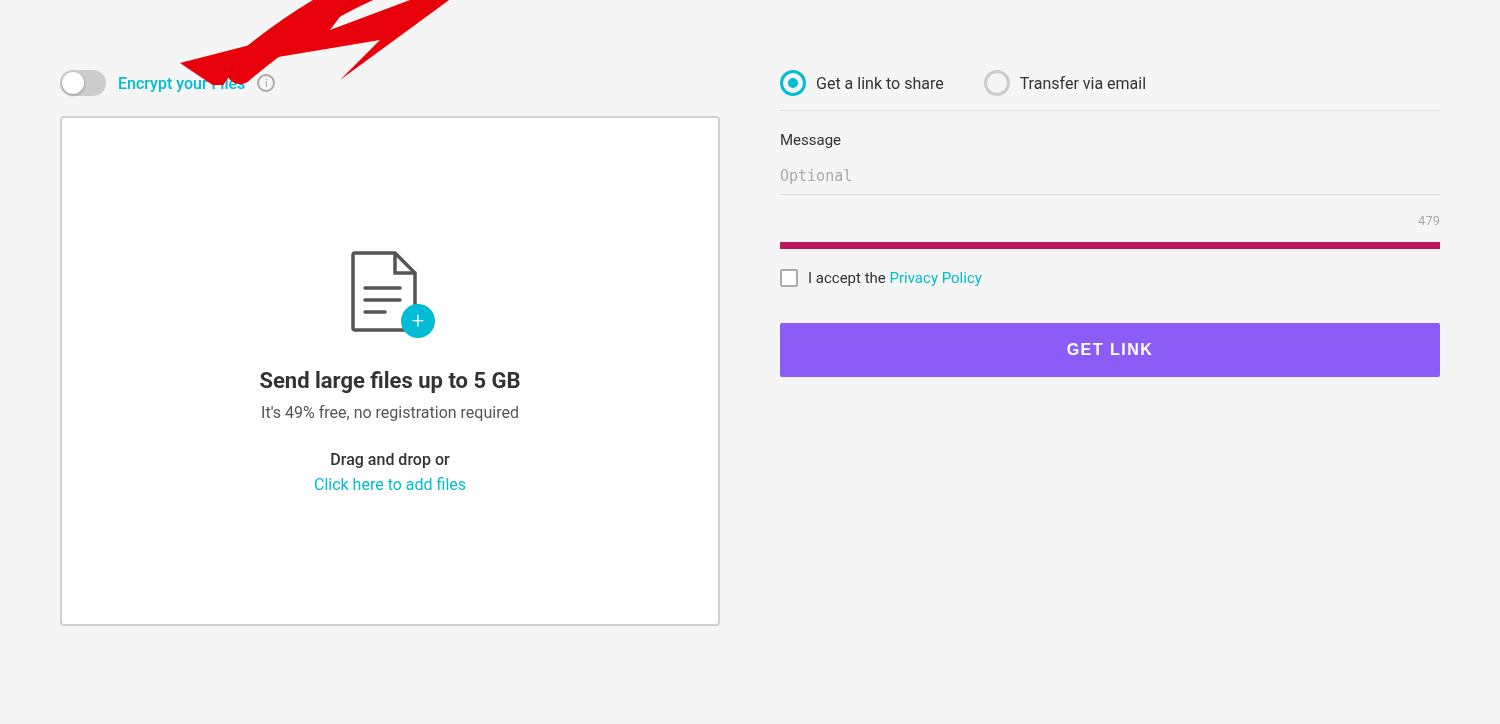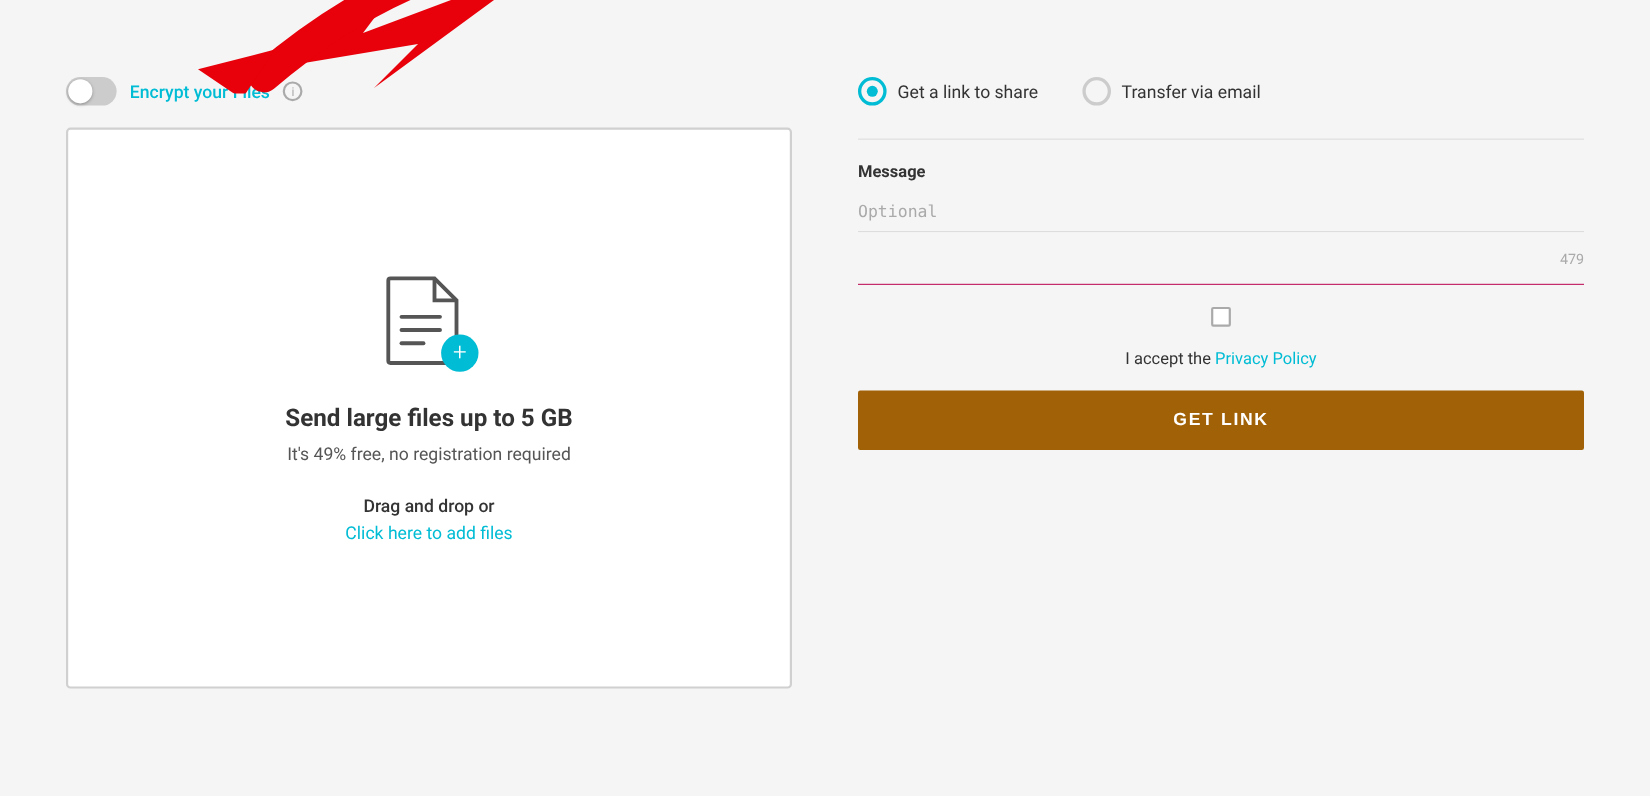--- a/index.html
+++ b/index.html
@@ -164,21 +164,21 @@
       flex: 1;
       display: flex;
       flex-direction: column;
       gap: 0;
     }
 
     .transfer-options {
       display: flex;
       align-items: center;
       gap: 40px;
-      padding-bottom: 30px;
+      padding-bottom: 14px;
       border-bottom: 1px solid #ddd;
       margin-bottom: 20px;
     }
 
     .radio-option {
       display: flex;
       align-items: center;
       gap: 10px;
       cursor: pointer;
     }
@@ -210,21 +210,21 @@
       font-size: 16px;
       color: #333;
     }
 
     .message-section {
       margin-bottom: 8px;
     }
 
     .message-label {
       font-size: 15px;
-      font-weight: 700;
+      font-weight: 400;
       color: #333;
       margin-bottom: 10px;
     }
 
     .message-input {
       width: 100%;
       border: none;
       border-bottom: 1px solid #ddd;
       padding: 8px 0;
       font-size: 15px;
@@ -238,30 +238,29 @@
     .message-input::placeholder {
       color: #aaa;
     }
 
     .char-count {
       text-align: right;
       font-size: 13px;
       color: #aaa;
       margin-top: 6px;
       margin-bottom: 20px;
-      border-bottom: 1px solid #be185d;
+      border-bottom: 7px solid #be185d;
       padding-bottom: 14px;
     }
 
     .privacy-row {
       display: flex;
       align-items: center;
-      gap: 20px;
-      margin-bottom: 20px;
-      flex-direction: column;
+      gap: 10px;
+      margin-bottom: 36px;
     }
 
     .checkbox {
       width: 18px;
       height: 18px;
       border: 2px solid #aaa;
       border-radius: 2px;
       flex-shrink: 0;
       cursor: pointer;
       background: white;
@@ -272,21 +271,21 @@
       color: #333;
     }
 
     .privacy-link {
       color: #00bcd4;
       text-decoration: none;
     }
 
     .get-link-btn {
       width: 100%;
-      background: #a16207;
+      background: #8b5cf6;
       color: white;
       border: none;
       padding: 18px;
       font-size: 16px;
       font-weight: 700;
       letter-spacing: 1.5px;
       text-transform: uppercase;
       cursor: pointer;
       border-radius: 2px;
     }

